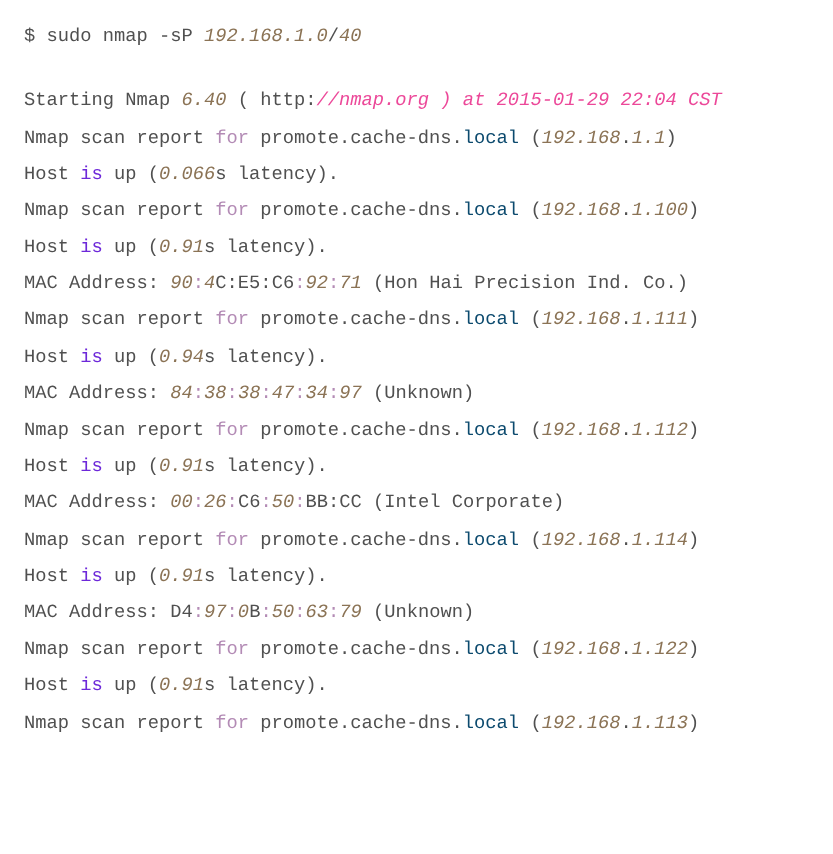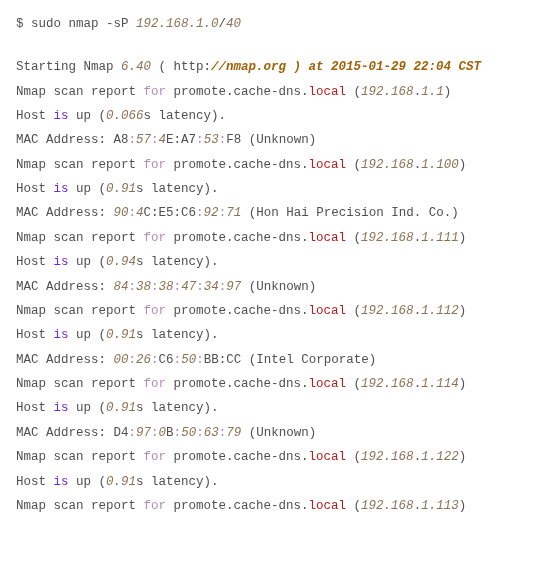--- a/index.html
+++ b/index.html
@@ -11,41 +11,40 @@
       color: #505050;
       background: #ffffff;
       white-space: nowrap;
     }
     .line {
       display: block;
     }
     .text { color: #505050; }
     .number { color: #8b7355; font-style: italic; }
     .forkw { color: #b38bb5; }
-    .comment { color: #a16207; font-style: italic; font-weight: bold; }
-    .local { color: #b91c1c; }
+    .comment { color: #ec4899; font-style: italic; }
+    .local { color: #0c4a6e; }
     .colon { color: #b38bb5; }
     .blank { height: 1.5em; }
     .iskw { color: #6d28d9; }
   </style>
 </head>
 <body>
 
 <div>
 
 <div class="line"><span class="text">$ sudo nmap -sP </span><span class="number">192.168.1.0</span><span class="text">/</span><span class="number">40</span></div>
 
 
 <div class="blank"></div>
 
 <div class="line"><span class="text">Starting Nmap </span><span class="number">6.40</span><span class="text"> ( http:</span><span class="comment">//nmap.org ) at 2015-01-29 22:04 CST</span></div>
 
 <div class="line"><span class="text">Nmap scan report </span><span class="forkw">for</span><span class="text"> promote.cache-dns.</span><span class="local">local</span><span class="text"> (</span><span class="number">192.168</span><span class="text">.</span><span class="number">1.1</span><span class="text">)</span></div>
 <div class="line"><span class="text">Host </span><span class="iskw">is</span><span class="text"> up (</span><span class="number">0.066</span><span class="text">s latency).</span></div>
-<div class="line"><span class="text">MAC Address: A8</span><span class="colon">:</span><span class="number">57</span><span class="colon">:</span><span class="number">4</span><span class="text">E:A7</span><span class="colon">:</span><span class="number">53</span><span class="colon">:</span><span class="text">F8 (Unknown)</span></div>
 
 <div class="line"><span class="text">Nmap scan report </span><span class="forkw">for</span><span class="text"> promote.cache-dns.</span><span class="local">local</span><span class="text"> (</span><span class="number">192.168</span><span class="text">.</span><span class="number">1.100</span><span class="text">)</span></div>
 <div class="line"><span class="text">Host </span><span class="iskw">is</span><span class="text"> up (</span><span class="number">0.91</span><span class="text">s latency).</span></div>
 <div class="line"><span class="text">MAC Address: </span><span class="number">90</span><span class="colon">:</span><span class="number">4</span><span class="text">C:E5:C6</span><span class="colon">:</span><span class="number">92</span><span class="colon">:</span><span class="number">71</span><span class="text"> (Hon Hai Precision Ind. Co.)</span></div>
 
 <div class="line"><span class="text">Nmap scan report </span><span class="forkw">for</span><span class="text"> promote.cache-dns.</span><span class="local">local</span><span class="text"> (</span><span class="number">192.168</span><span class="text">.</span><span class="number">1.111</span><span class="text">)</span></div>
 <div class="line"><span class="text">Host </span><span class="iskw">is</span><span class="text"> up (</span><span class="number">0.94</span><span class="text">s latency).</span></div>
 <div class="line"><span class="text">MAC Address: </span><span class="number">84</span><span class="colon">:</span><span class="number">38</span><span class="colon">:</span><span class="number">38</span><span class="colon">:</span><span class="number">47</span><span class="colon">:</span><span class="number">34</span><span class="colon">:</span><span class="number">97</span><span class="text"> (Unknown)</span></div>
 
 <div class="line"><span class="text">Nmap scan report </span><span class="forkw">for</span><span class="text"> promote.cache-dns.</span><span class="local">local</span><span class="text"> (</span><span class="number">192.168</span><span class="text">.</span><span class="number">1.112</span><span class="text">)</span></div>

